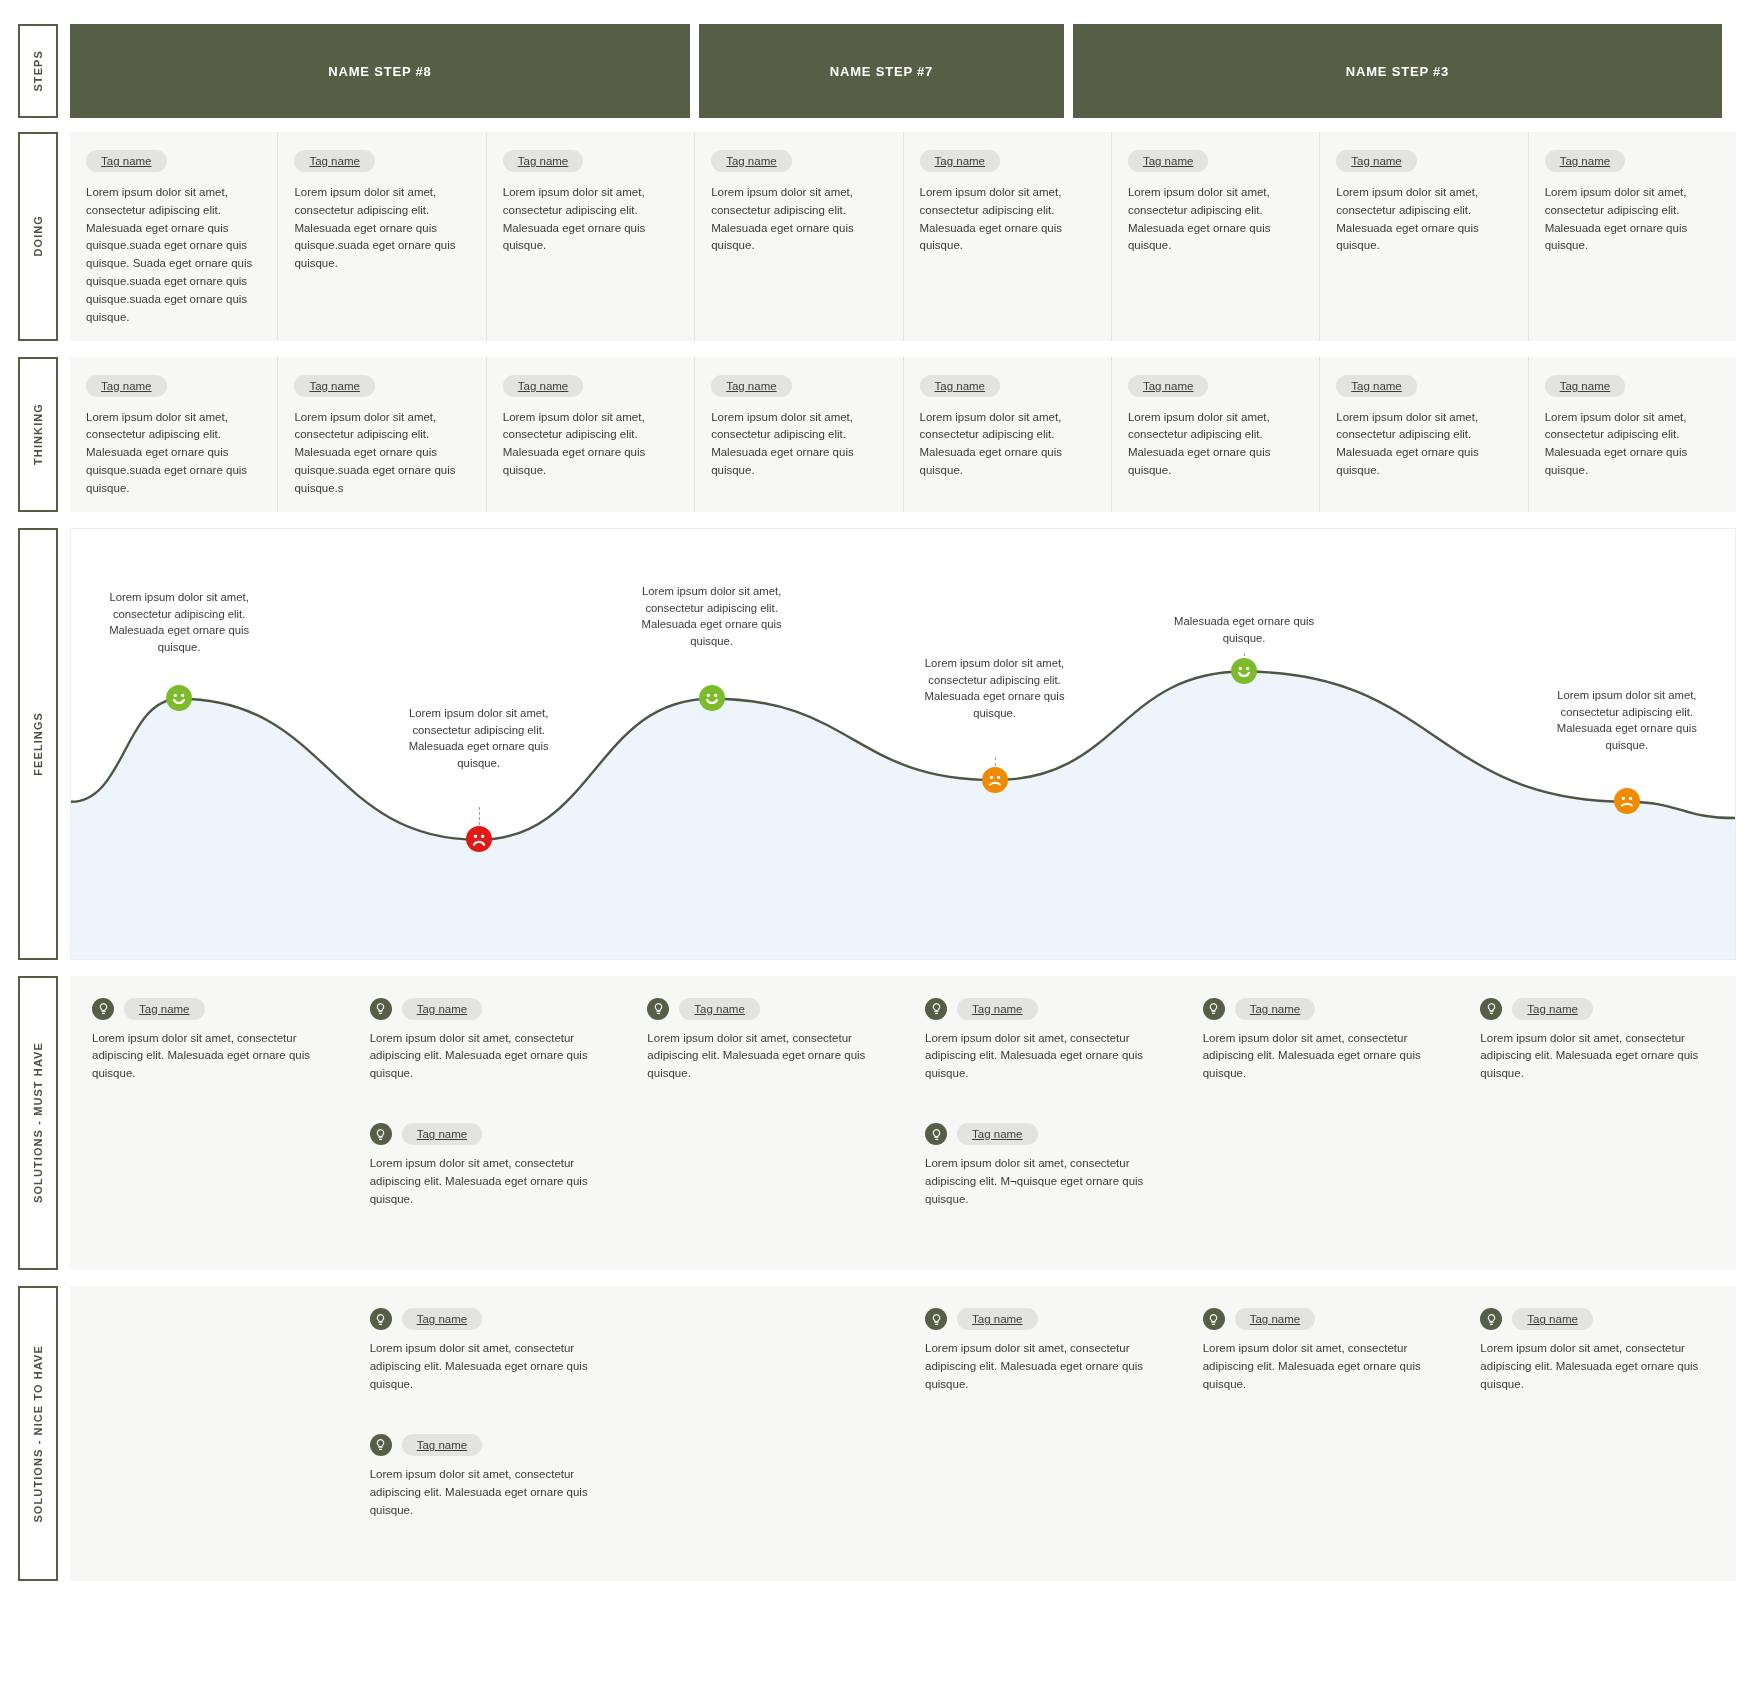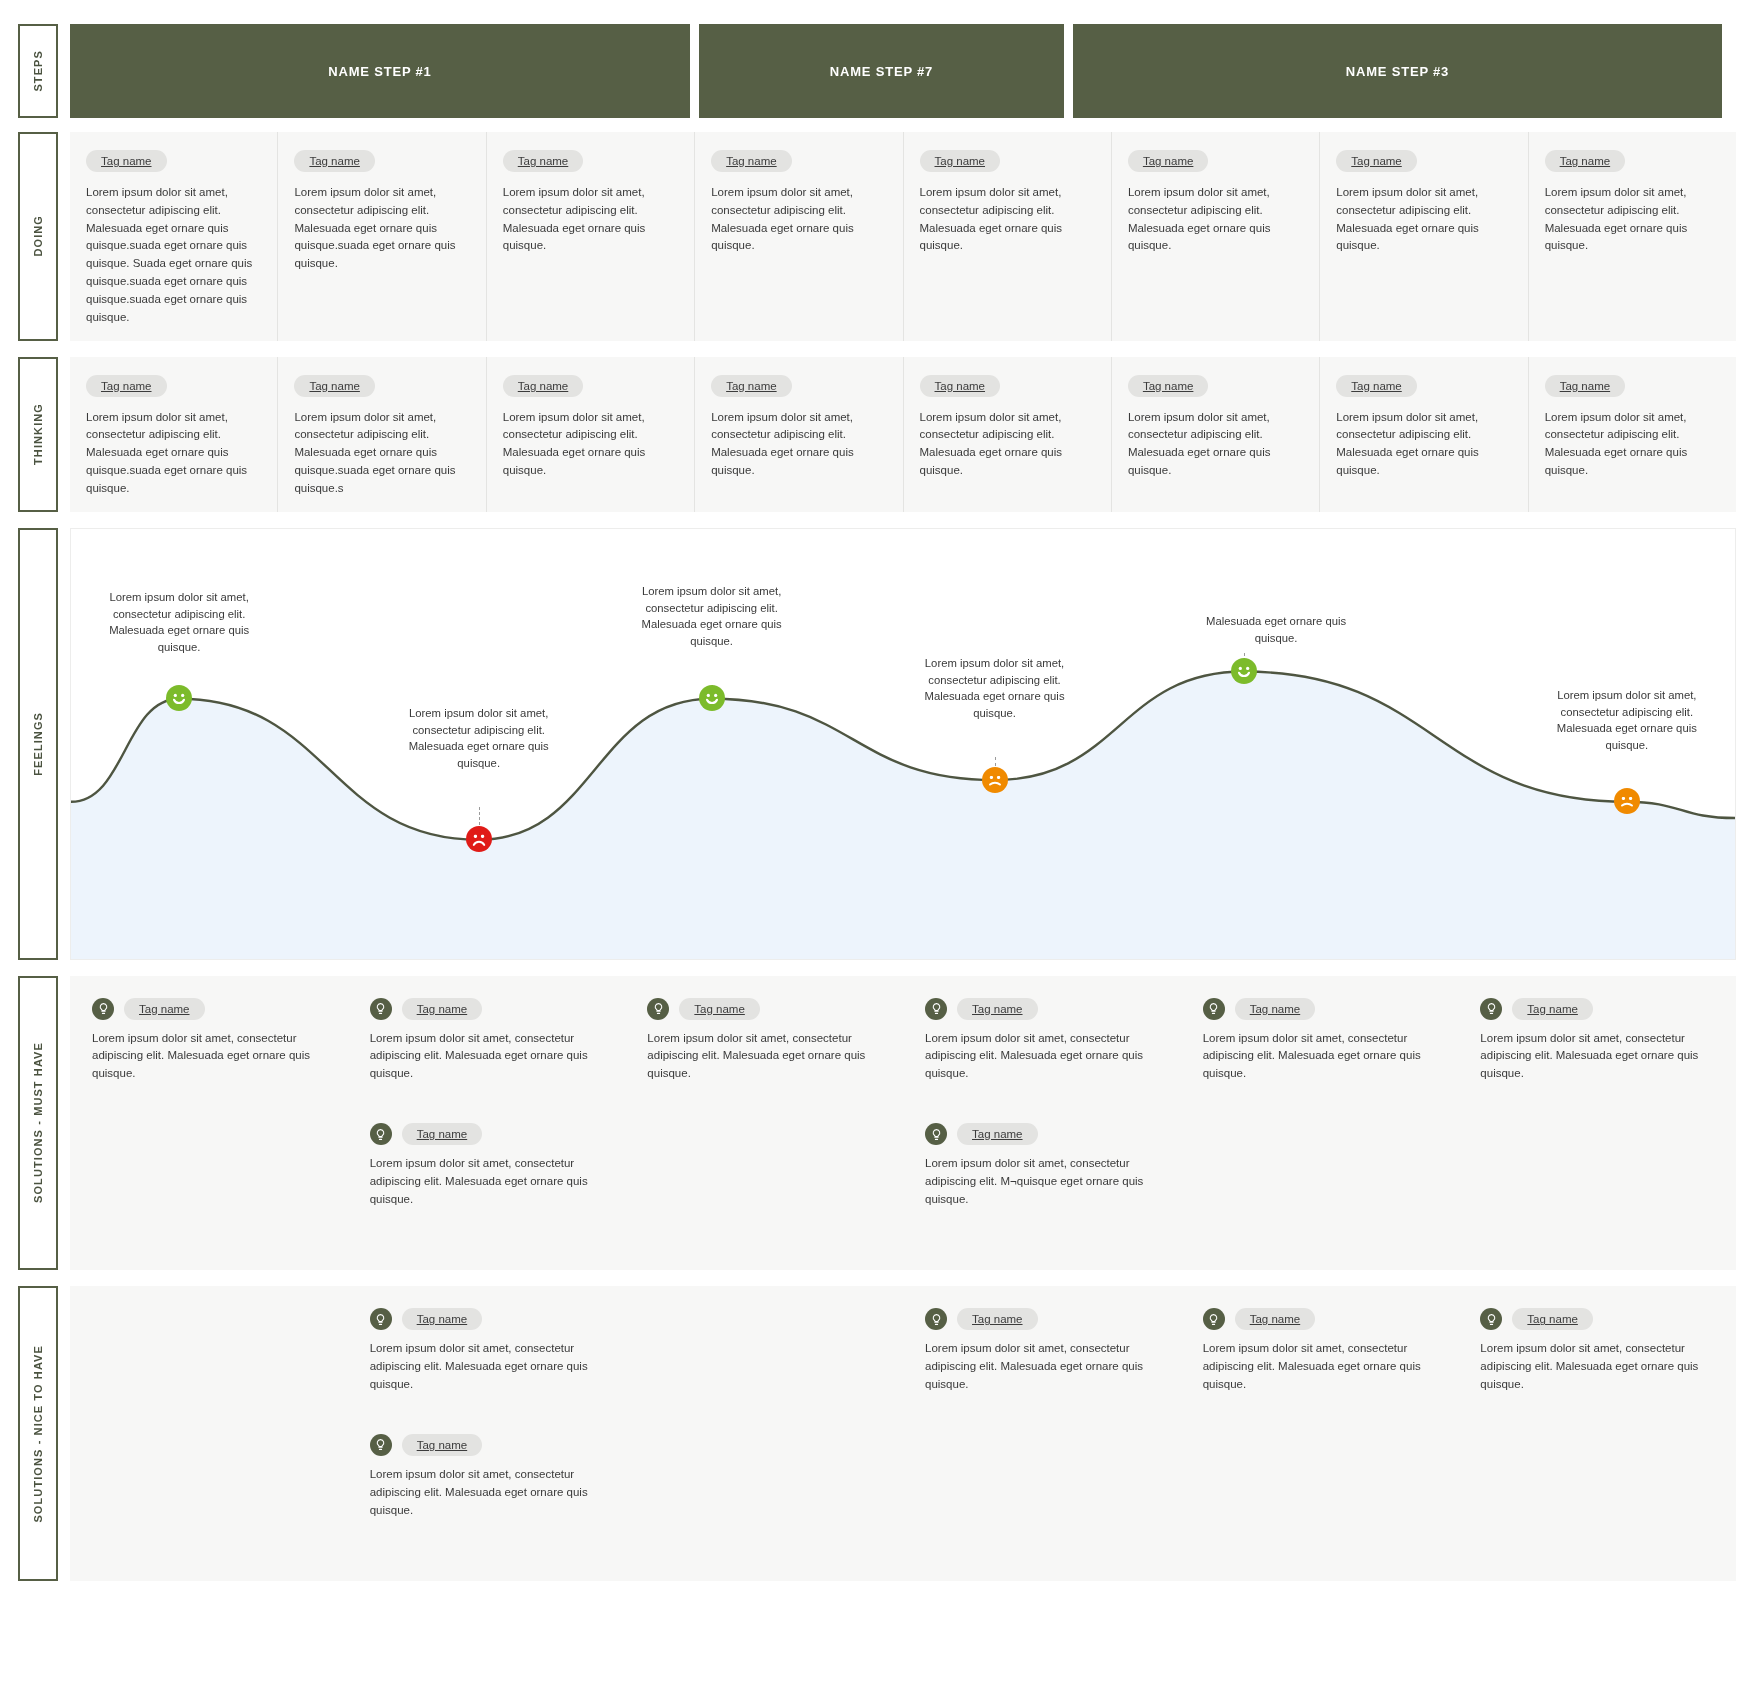--- a/index.html
+++ b/index.html
@@ -126,21 +126,21 @@
 </head>
 <body>
 
 <div class="board">
 
   <div class="row steps-row">
     <div class="row-label">
       <span>STEPS</span>
     </div>
     <div class="row-body">
-      <div class="step-head sh-1">NAME STEP #1</div>
+      <div class="step-head sh-1">NAME STEP #8</div>
       <div class="step-head sh-2">NAME STEP #7</div>
       <div class="step-head sh-3">NAME STEP #3</div>
     </div>
   </div>
 
   <div class="row doing-row">
     <div class="row-label">
       <span>DOING</span>
     </div>
     <div class="row-body">
@@ -210,21 +210,21 @@
               <path d="M7.4 13.6a5 5 0 0 0 9.2 0" fill="none" stroke="#fff" stroke-width="1.9" stroke-linecap="round"></path>
             </svg></div>
           <div class="note" style="left: 923.52px; top: 126px; width: 150px;">Lorem ipsum dolor sit amet, consectetur adipiscing elit. Malesuada eget ornare quis quisque.</div>
           <div class="leader" style="left: 923.52px; top: 228px; height: 9.075px;"></div>
           <div class="face" style="left: 923.52px; top: 251.075px;"><svg viewBox="0 0 24 24">
               <circle cx="12" cy="12" r="12" fill="#F08A00"></circle>
               <rect x="7.2" y="8.4" width="3" height="2.6" rx="1" fill="#fff"></rect>
               <rect x="13.8" y="8.4" width="3" height="2.6" rx="1" fill="#fff"></rect>
               <path d="M7.4 16.2c2.6-2.2 6.6-2.2 9.2 0" fill="none" stroke="#fff" stroke-width="1.8" stroke-linecap="round"></path>
             </svg></div>
-          <div class="note" style="left: 1173.12px; top: 84px; width: 150px; margin-left: 32px;">Malesuada eget ornare quis quisque.</div>
+          <div class="note" style="left: 1173.12px; top: 84px; width: 150px;">Malesuada eget ornare quis quisque.</div>
           <div class="leader" style="left: 1173.12px; top: 124px; height: 8px;"></div>
           <div class="face" style="left: 1173.12px; top: 142.575px;"><svg viewBox="0 0 24 24">
               <circle cx="12" cy="12" r="12" fill="#7CBB2B"></circle>
               <circle cx="8.6" cy="9.6" r="1.5" fill="#fff"></circle>
               <circle cx="15.4" cy="9.6" r="1.5" fill="#fff"></circle>
               <path d="M7.4 13.6a5 5 0 0 0 9.2 0" fill="none" stroke="#fff" stroke-width="1.9" stroke-linecap="round"></path>
             </svg></div>
           <div class="note" style="left: 1555.84px; top: 158px; width: 150px;">Lorem ipsum dolor sit amet, consectetur adipiscing elit. Malesuada eget ornare quis quisque.</div>
           <div class="leader" style="left: 1555.84px; top: 260px; height: 8px;"></div>
           <div class="face" style="left: 1555.84px; top: 272.775px;"><svg viewBox="0 0 24 24">

